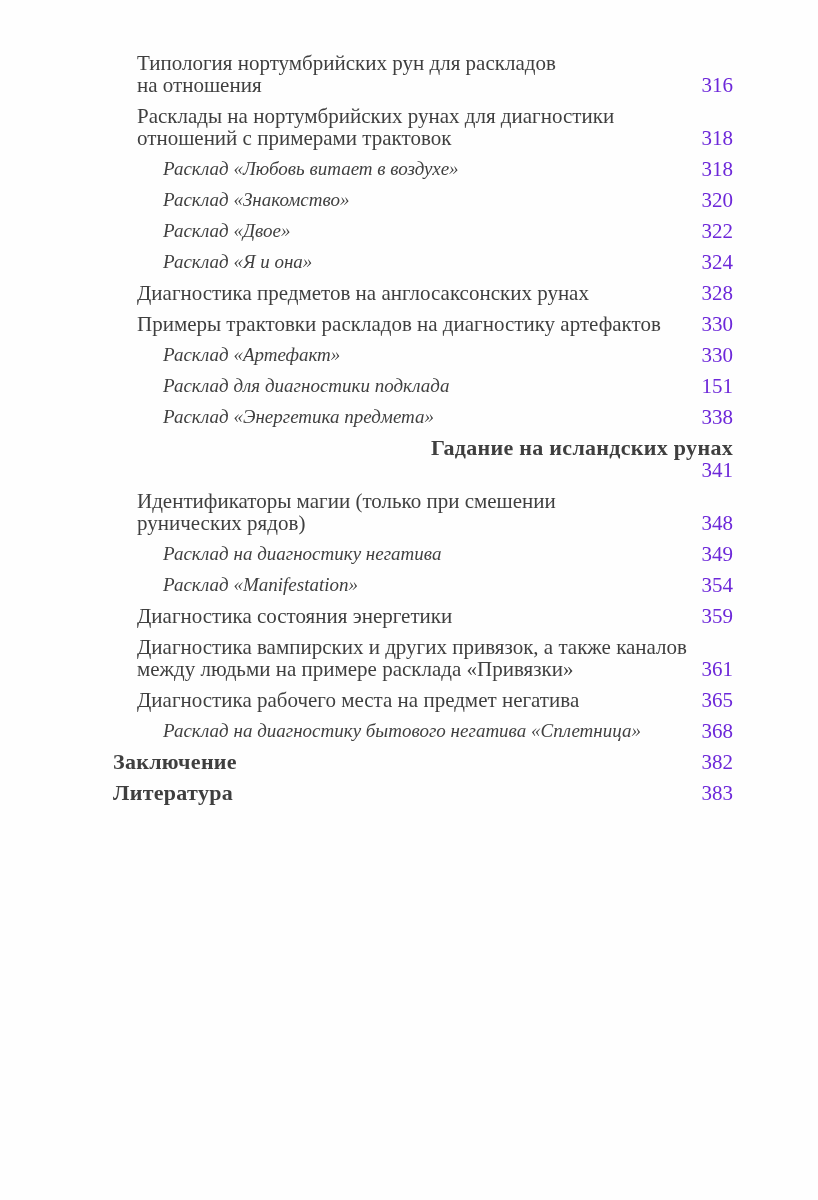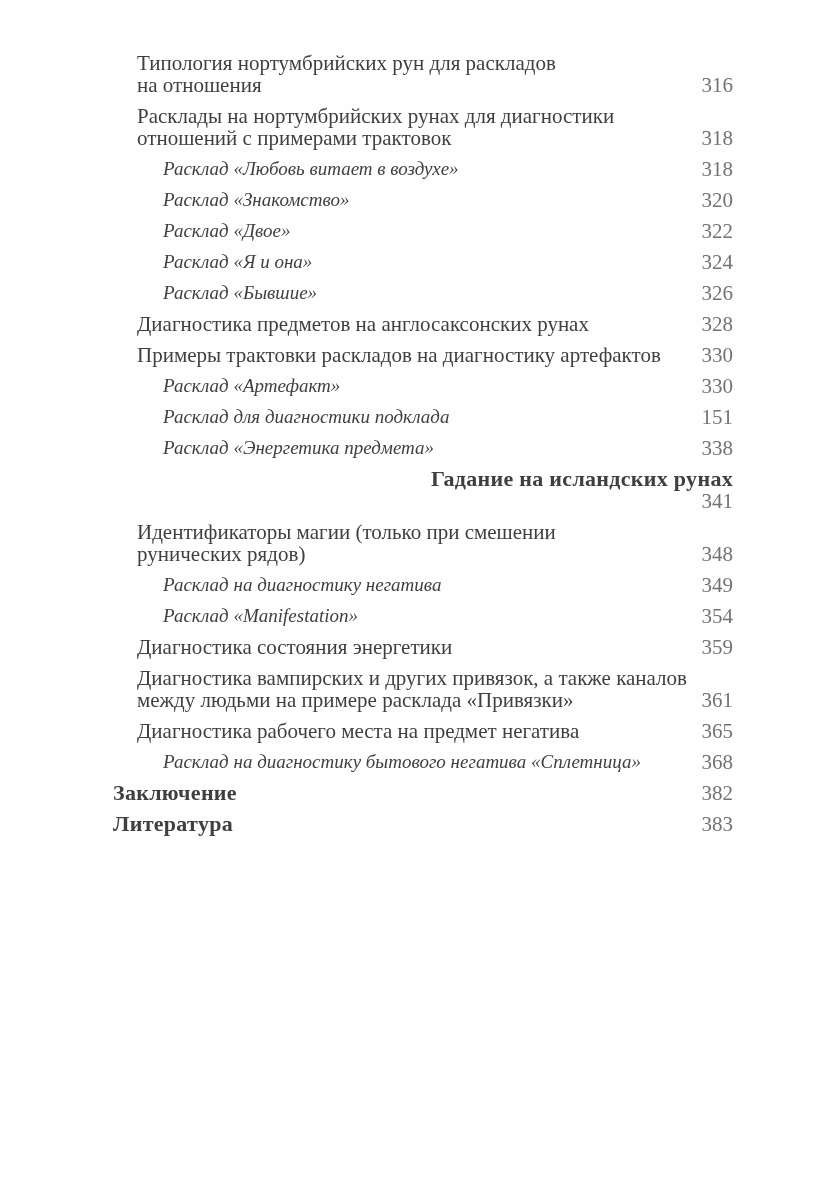--- a/index.html
+++ b/index.html
@@ -27,21 +27,21 @@
     flex: 1 1 auto;
     white-space: pre;
     line-height: 22px;
   }
   .toc-row .p {
     flex: 0 0 auto;
     min-width: 46px;
     text-align: right;
     font-size: 21px;
     line-height: 22px;
-    color: #737373;
+    color: #6d28d9;
   }
   
   .l1 .t {
     font-size: 21px;
     padding-left: 24px;
   }
   
   .l2 .t {
     font-size: 19px;
     font-style: italic;
@@ -82,24 +82,20 @@
     <span class="t">Расклад «Знакомство»</span>
     <span class="p">320</span>
   </div>
   <div class="toc-row l2">
     <span class="t">Расклад «Двое»</span>
     <span class="p">322</span>
   </div>
   <div class="toc-row l2">
     <span class="t">Расклад «Я и она»</span>
     <span class="p">324</span>
-  </div>
-  <div class="toc-row l2">
-    <span class="t">Расклад «Бывшие»</span>
-    <span class="p">326</span>
   </div>
   <div class="toc-row l1">
     <span class="t">Диагностика предметов на англосаксонских рунах</span>
     <span class="p">328</span>
   </div>
   <div class="toc-row l1">
     <span class="t">Примеры трактовки раскладов на диагностику артефактов</span>
     <span class="p">330</span>
   </div>
   <div class="toc-row l2">

